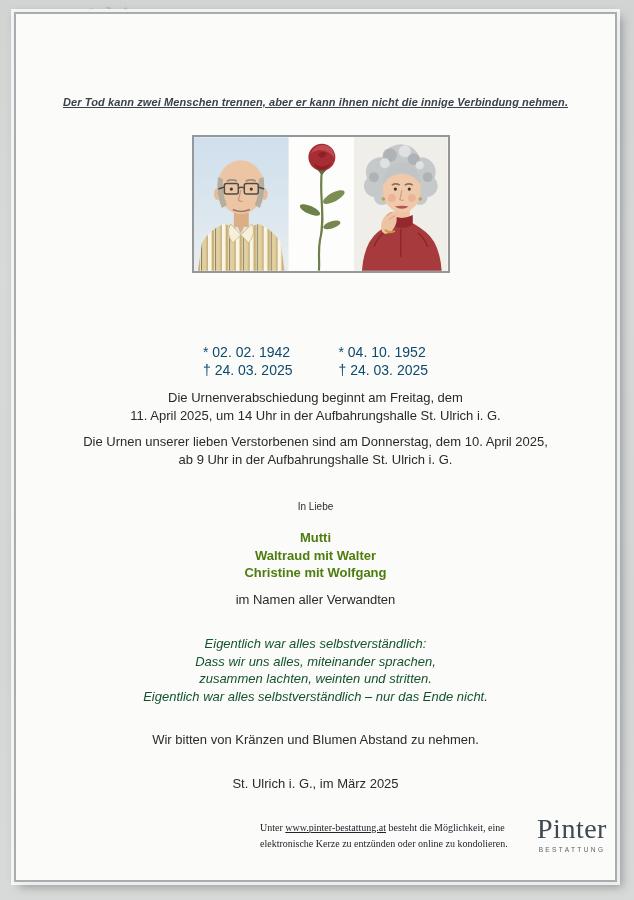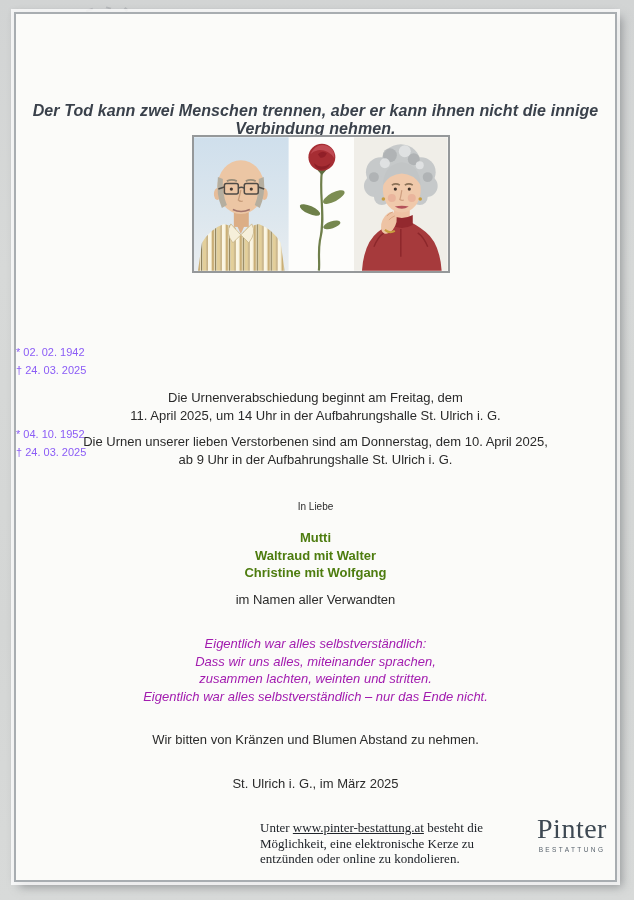--- a/index.html
+++ b/index.html
@@ -14,46 +14,46 @@
   .pencil-marks i:nth-child(2){left:20px;top:2px;width:5px;height:2px;transform:rotate(15deg);}
   .pencil-marks i:nth-child(3){left:38px;top:3px;width:4px;height:3px;transform:rotate(40deg);}
 
   .card{
     position:absolute;left:14px;top:12px;width:599px;height:866px;
     background:#fbfbf9;border:2px solid #a8adb1;
     box-shadow:0 0 0 3px rgba(255,255,255,.8), 5px 5px 9px rgba(96,100,103,.55), -2px -2px 4px rgba(120,124,127,.25);
   }
   .tcenter{position:absolute;left:0;width:100%;text-align:center;}
 
-  .motto{top:88px;font-size:16px;font-weight:700;font-style:italic;color:#3a414b;letter-spacing:.1px;}
+  .motto{top:82px;font-size:11px;font-weight:700;font-style:italic;color:#3a414b;letter-spacing:.1px;text-decoration:underline;}
 
   .photos{
     position:absolute;left:176px;top:121px;width:258px;height:138px;
     border:2px solid #95989a;box-sizing:border-box;display:flex;background:#fff;
   }
   .photos svg{display:block;height:100%;}
 
   .names{top:271px;font-size:15.5px;font-weight:700;line-height:19.5px;color:#2d2d2d;}
 
-  .dates{top:329px;display:flex;justify-content:center;gap:46px;font-size:11px;line-height:18px;color:#8b5cf6;flex-direction:column;}
+  .dates{top:329px;display:flex;justify-content:center;gap:46px;font-size:14px;line-height:18px;color:#0c4a6e;}
   .date-col{text-align:left;}
 
   .para{font-size:13px;line-height:17.5px;color:#2a2a2a;}
   .para1{top:375px;}
   .para2{top:419px;}
   .in-love{top:487px;font-size:10px;}
   .mourners{top:515px;font-size:13px;font-weight:700;line-height:17.5px;color:#4d7c0f;}
   .on-behalf{top:578px;font-size:13px;}
-  .poem{top:621px;font-size:13px;font-style:italic;line-height:17.5px;color:#a21caf;}
+  .poem{top:621px;font-size:13px;font-style:italic;line-height:17.5px;color:#14532d;}
   .flowers{top:718px;font-size:13px;}
   .place-date{top:762px;font-size:13px;}
 
   .condolence{
     position:absolute;left:244px;top:806px;width:254px;margin:0;
-    font-family:"Liberation Serif",serif;font-size:13px;line-height:15.5px;color:#20242a;text-align:left;
+    font-family:"Liberation Serif",serif;font-size:10px;line-height:15.5px;color:#20242a;text-align:left;
   }
   .condolence .link{text-decoration:underline;cursor:pointer;}
   .logo{position:absolute;left:506px;top:800px;width:100px;text-align:center;color:#3e4953;}
   .logo-name{font-family:"Liberation Serif",serif;font-size:28px;line-height:30px;letter-spacing:.5px;}
   .logo-sub{font-family:"Liberation Sans",sans-serif;font-size:6.5px;letter-spacing:2.4px;color:#59636d;margin-top:2px;}
 </style>
 </head>
 <body>
 
 <div class="pencil-marks">

